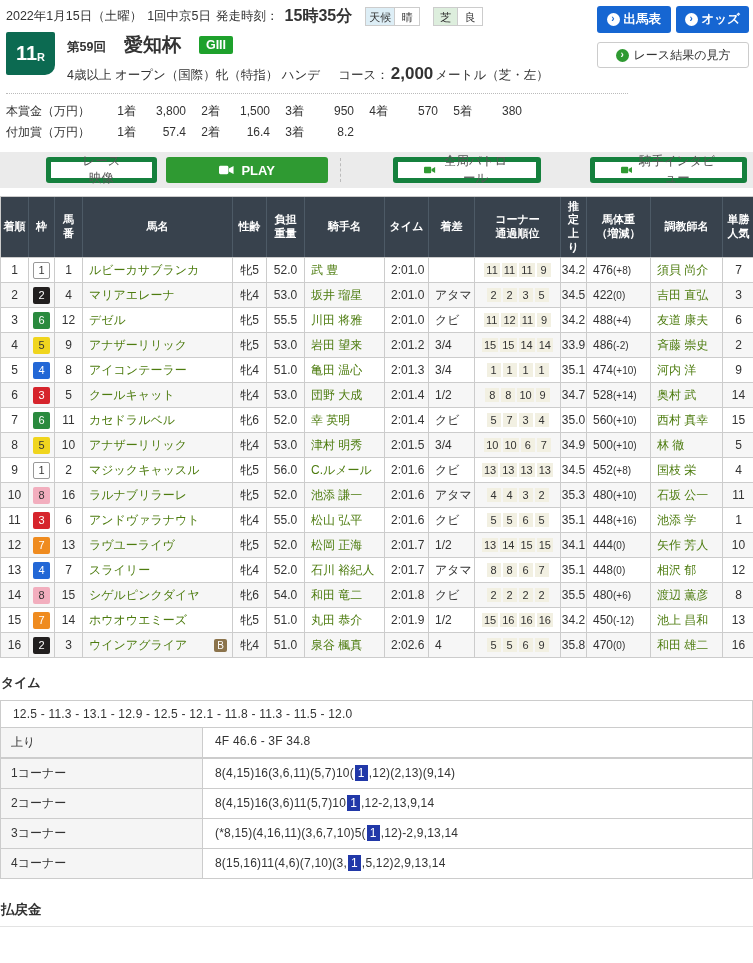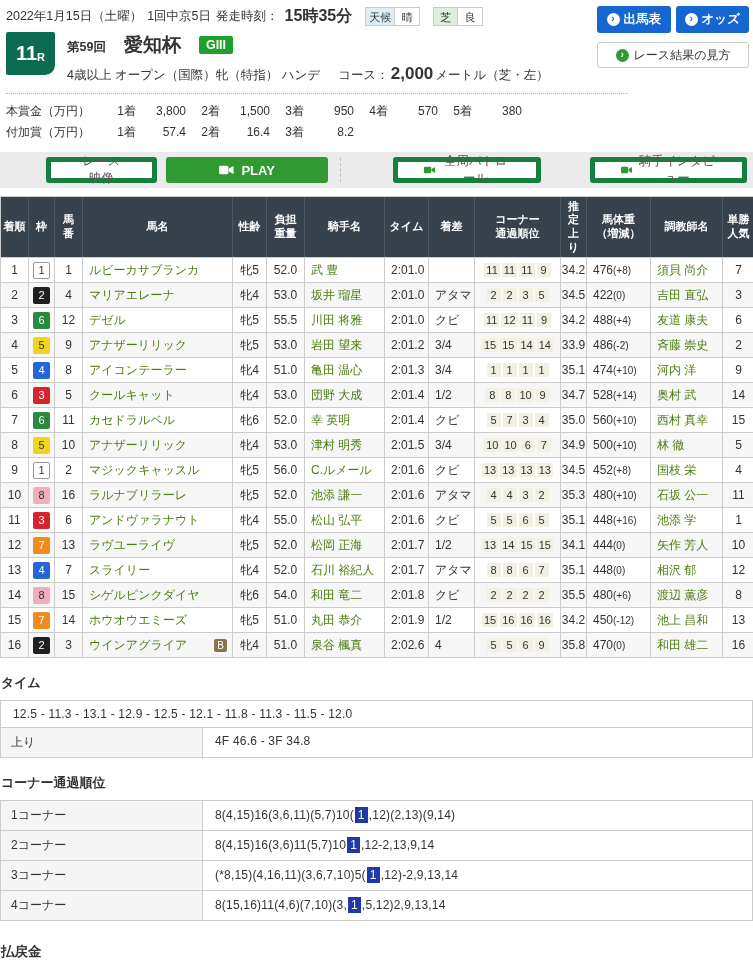--- a/index.html
+++ b/index.html
@@ -527,21 +527,20 @@
   <div class="sbox" id="time-rows">
       <div class="srow">
         <div class="sval">12.5 - 11.3 - 13.1 - 12.9 - 12.5 - 12.1 - 11.8 - 11.3 - 11.5 - 12.0</div>
       </div>
       <div class="srow">
         <div class="slabel">上り</div>
         <div class="sval">4F 46.6 - 3F 34.8</div>
       </div>
     </div>
 
-  <div class="section-title">コーナー通過順位</div>
   <div class="sbox" id="corner-rows">
       <div class="srow">
         <div class="slabel">1コーナー</div>
         <div class="sval">8(4,15)16(3,6,11)(5,7)10(<span class="hl">1</span>,12)(2,13)(9,14)</div>
       </div>
       <div class="srow">
         <div class="slabel">2コーナー</div>
         <div class="sval">8(4,15)16(3,6)11(5,7)10<span class="hl">1</span>,12-2,13,9,14</div>
       </div>
       <div class="srow">

